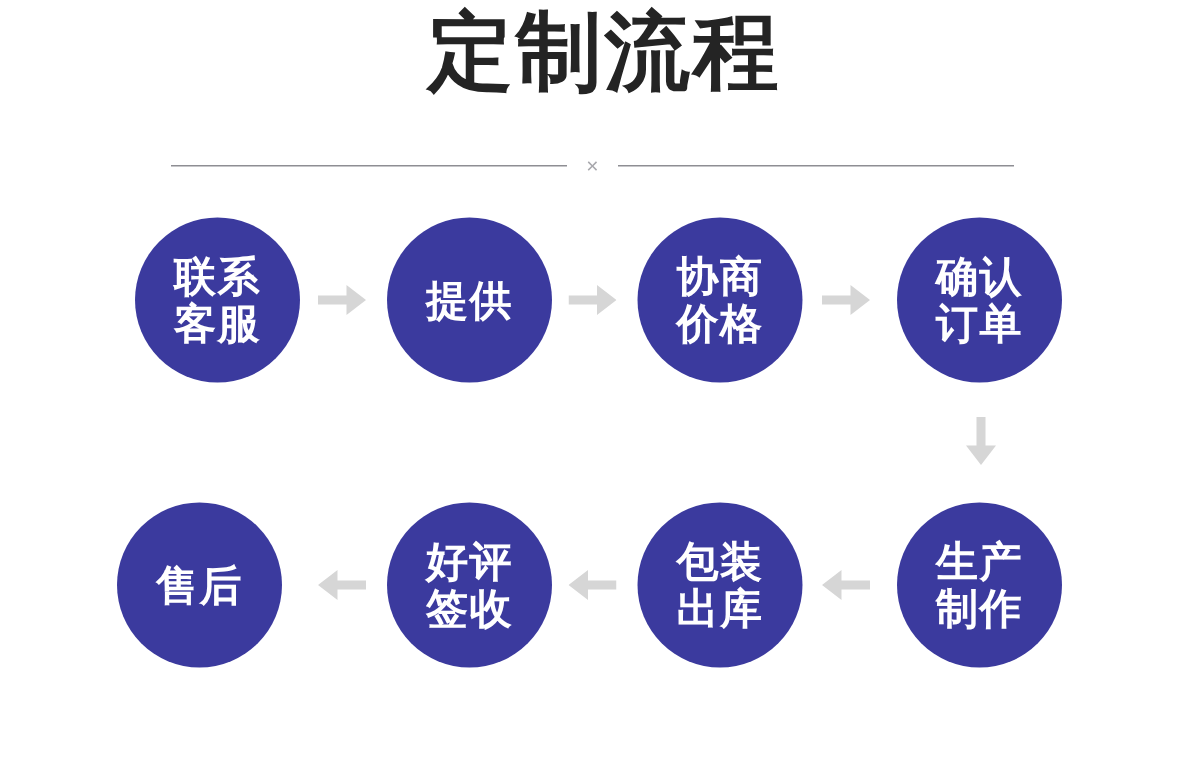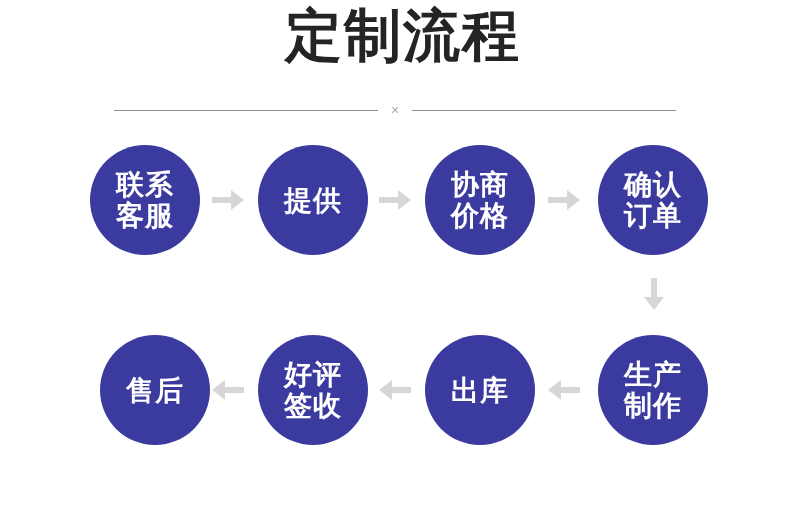--- a/index.html
+++ b/index.html
@@ -156,28 +156,29 @@
       <path d="M0 7 H19 V0 L32 10 L19 20 V13 H0 Z" fill="#d6d6d6"></path>
     </svg>
   </div>
 
   <div class="arrow-down" style="left:644px; top:278px;">
     <svg width="20" height="32" viewBox="0 0 20 32" xmlns="http://www.w3.org/2000/svg">
       <path d="M7 0 H13 V19 H20 L10 32 L0 19 H7 Z" fill="#d6d6d6"></path>
     </svg>
   </div>
 
-  <div class="node" style="left:100px; top:335px;">
+  <div class="node" style="left:78px; top:335px;">
     <span class="node-line">售后</span>
   </div>
   <div class="node" style="left:258px; top:335px;">
     <span class="node-line">好评</span>
     <span class="node-line">签收</span>
   </div>
   <div class="node" style="left:425px; top:335px;">
+    <span class="node-line">包装</span>
     <span class="node-line">出库</span>
   </div>
   <div class="node" style="left:598px; top:335px;text-align:center;">
     <span class="node-line">生产</span>
     <span class="node-line">制作</span>
   </div>
 
   <div class="arrow" style="left:212px; top:380px;">
     <svg width="32" height="20" viewBox="0 0 32 20" xmlns="http://www.w3.org/2000/svg">
       <path d="M32 7 H13 V0 L0 10 L13 20 V13 H32 Z" fill="#d6d6d6"></path>

